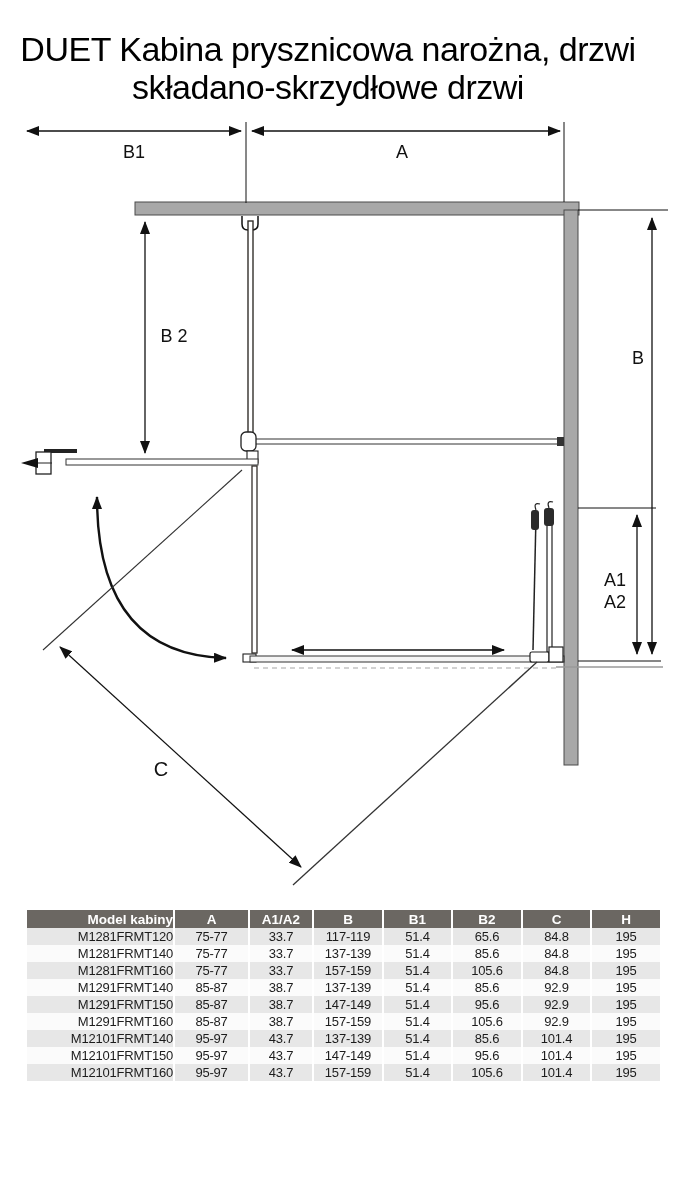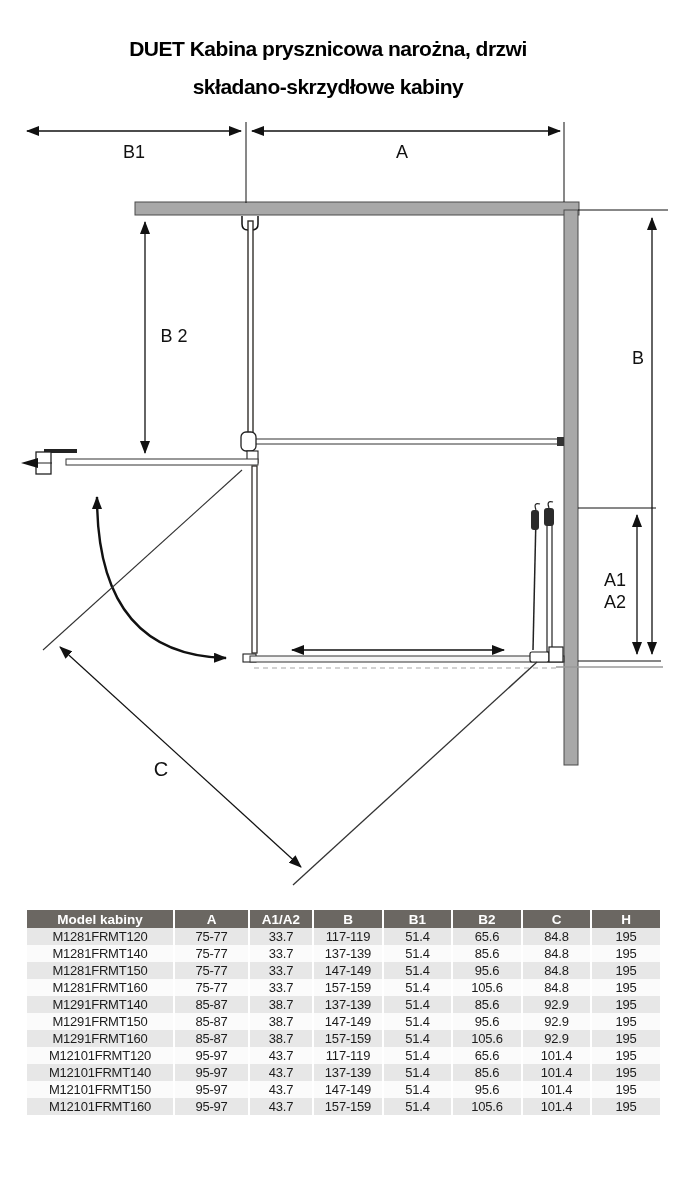--- a/index.html
+++ b/index.html
@@ -2,47 +2,47 @@
 <html><head>
 <meta charset="utf-8">
 <style>
   html,body{margin:0;padding:0;background:#fff;}
   body{
     width:684px;height:1200px;position:relative;overflow:hidden;
     font-family:"Liberation Sans",sans-serif;color:#111;
   }
   .title{
     position:absolute;top:30px;left:0;width:656px;
-    text-align:center;font-weight:bold;font-size:21px;line-height:38px;
+    text-align:center;font-weight:normal;font-size:34px;line-height:38px;
     color:#000;letter-spacing:-0.5px;
   }
   svg{position:absolute;left:0;top:115px;}
   svg text{font-family:"Liberation Sans",sans-serif;fill:#111;}
   .dimtext{font-size:18px;font-weight:500;}
   .table-wrap{position:absolute;left:27px;top:910px;width:633px;}
   table{border-collapse:collapse;width:633px;table-layout:fixed;}
   th,td{
     font-size:13px;height:17px;padding:0;text-align:center;
     white-space:nowrap;overflow:hidden;
   }
   th{
     background:#6b6762;color:#fff;font-weight:bold;height:18px;
     border-left:2px solid #fff;font-size:13.5px;
   }
   td{border-left:2px solid #fff;color:#1c1c1c;letter-spacing:-0.2px;}
-  th:first-child,td:first-child{border-left:none;text-align:center;}
+  th:first-child,td:first-child{border-left:none;text-align:right;}
   tbody tr:nth-child(odd) td{background:#e7e7e7;}
   tbody tr:nth-child(even) td{background:#fbfbfb;}
 </style>
 </head>
 <body>
 
 <div class="title">
   <div>DUET Kabina prysznicowa narożna, drzwi</div>
-  <div>składano-skrzydłowe kabiny</div>
+  <div>składano-skrzydłowe drzwi</div>
 </div>
 
 <svg width="684" height="790" viewBox="0 115 684 790">
   <defs>
     <marker id="ah" markerUnits="userSpaceOnUse" markerWidth="13" markerHeight="10" refX="12" refY="5" orient="auto-start-reverse">
       <path d="M0,0 L13,5 L0,10 Z" fill="#111"></path>
     </marker>
   </defs>
 
   <rect x="135" y="202" width="444" height="13" fill="#a8a8a8" stroke="#4a4a4a" stroke-width="1"></rect>
@@ -147,30 +147,20 @@
           <td>M1281FRMT140</td>
           <td>75-77</td>
           <td>33.7</td>
           <td>137-139</td>
           <td>51.4</td>
           <td>85.6</td>
           <td>84.8</td>
           <td>195</td>
         </tr>
         <tr>
-          <td>M1281FRMT150</td>
-          <td>75-77</td>
-          <td>33.7</td>
-          <td>147-149</td>
-          <td>51.4</td>
-          <td>95.6</td>
-          <td>84.8</td>
-          <td>195</td>
-        </tr>
-        <tr>
           <td>M1281FRMT160</td>
           <td>75-77</td>
           <td>33.7</td>
           <td>157-159</td>
           <td>51.4</td>
           <td>105.6</td>
           <td>84.8</td>
           <td>195</td>
         </tr>
         <tr>
@@ -197,30 +187,20 @@
           <td>M1291FRMT160</td>
           <td>85-87</td>
           <td>38.7</td>
           <td>157-159</td>
           <td>51.4</td>
           <td>105.6</td>
           <td>92.9</td>
           <td>195</td>
         </tr>
         <tr>
-          <td>M12101FRMT120</td>
-          <td>95-97</td>
-          <td>43.7</td>
-          <td>117-119</td>
-          <td>51.4</td>
-          <td>65.6</td>
-          <td>101.4</td>
-          <td>195</td>
-        </tr>
-        <tr>
           <td>M12101FRMT140</td>
           <td>95-97</td>
           <td>43.7</td>
           <td>137-139</td>
           <td>51.4</td>
           <td>85.6</td>
           <td>101.4</td>
           <td>195</td>
         </tr>
         <tr>

